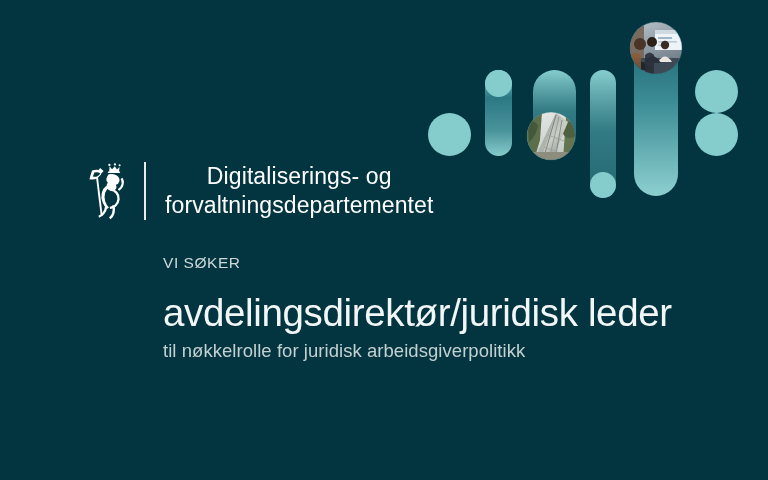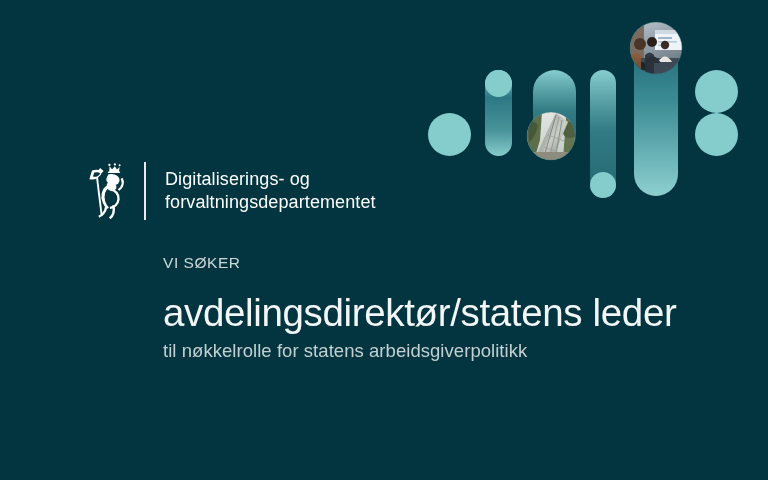--- a/index.html
+++ b/index.html
@@ -45,24 +45,25 @@
   .logo-divider {
     width: 2px;
     height: 58px;
     background: #e8eced;
     margin-left: 14px;
     margin-right: 19px;
     flex: 0 0 auto;
   }
   .dept-name {
     color: #ffffff;
-    font-size: 18px;
+    font-size: 23px;
     line-height: 1.27;
     letter-spacing: 0.1px;
     white-space: pre-line;
+    text-align: center;
   }
 
   
   .headline-block {
     position: absolute;
     left: 163px;
     top: 254px;
     width: 580px;
   }
   .eyebrow {
@@ -250,17 +251,17 @@
     </svg>
 
     <div class="logo-divider"></div>
 
     <div class="dept-name">Digitaliserings- og
 forvaltningsdepartementet</div>
   </div>
 
   <div class="headline-block">
     <p class="eyebrow">VI SØKER</p>
-    <h1 class="headline">avdelingsdirektør/statens leder</h1>
-    <p class="subhead">til nøkkelrolle for statens arbeidsgiverpolitikk</p>
+    <h1 class="headline">avdelingsdirektør/juridisk leder</h1>
+    <p class="subhead">til nøkkelrolle for juridisk arbeidsgiverpolitikk</p>
   </div>
 
 </div>
 
 </body></html>

